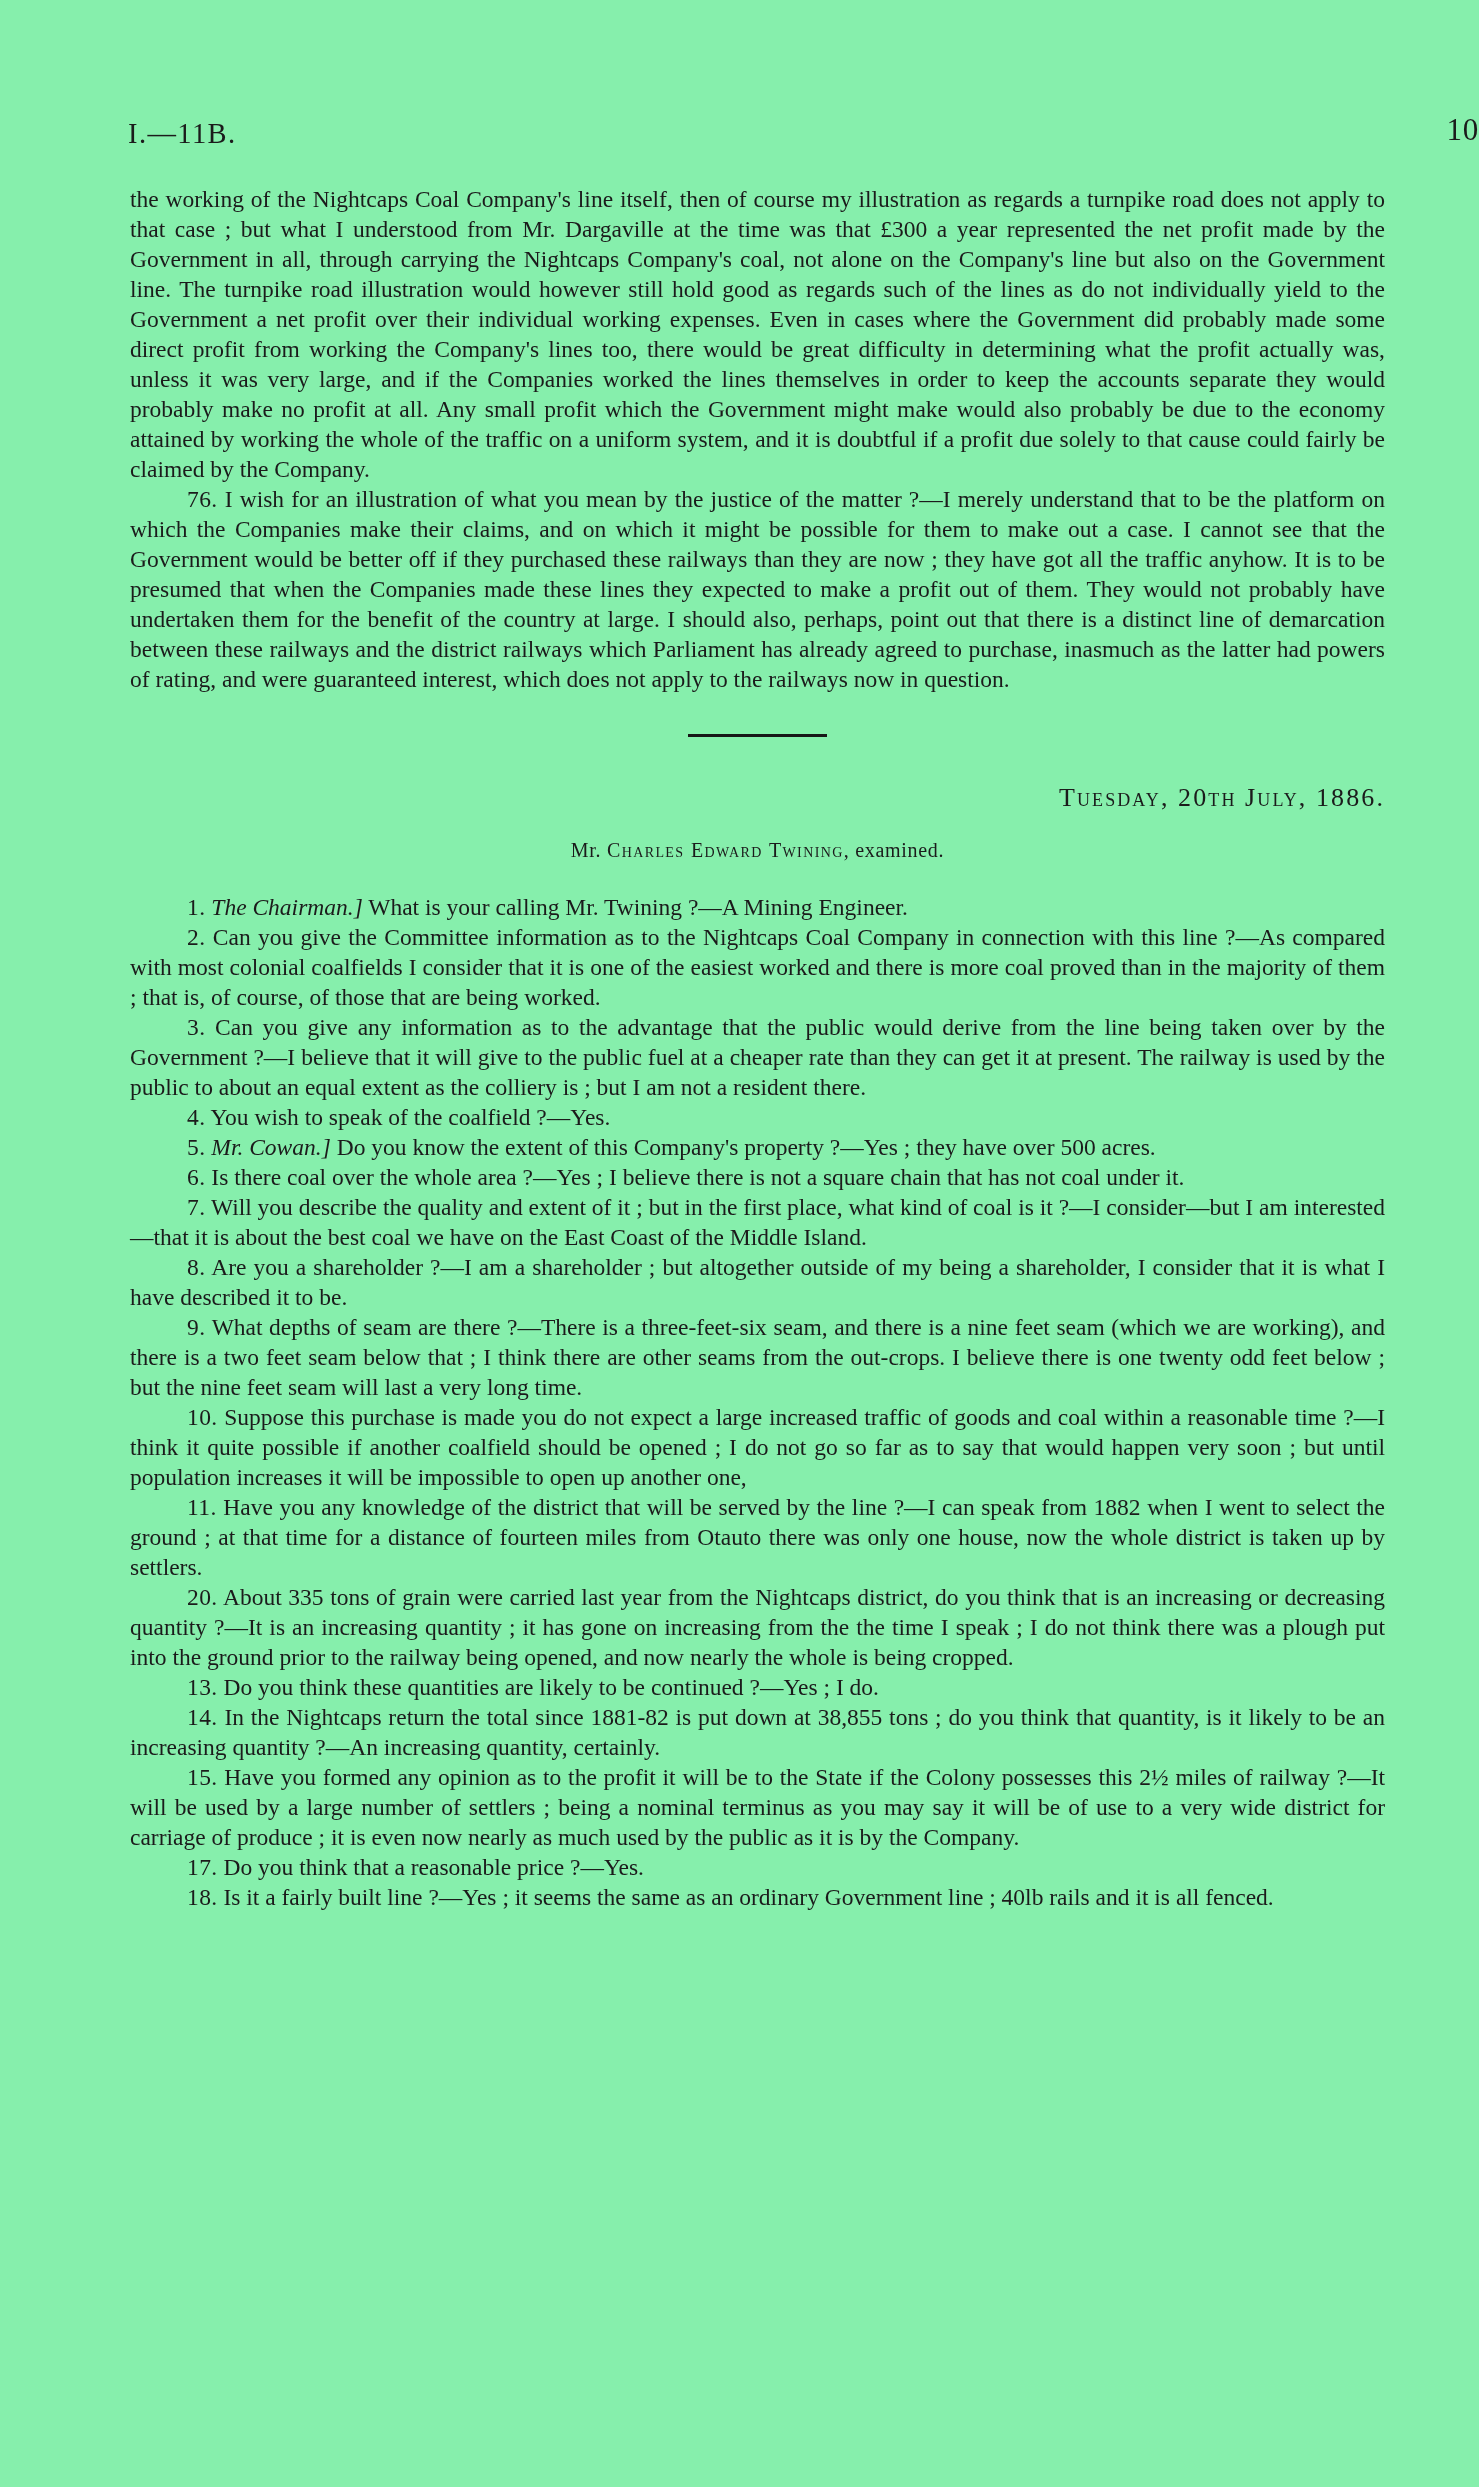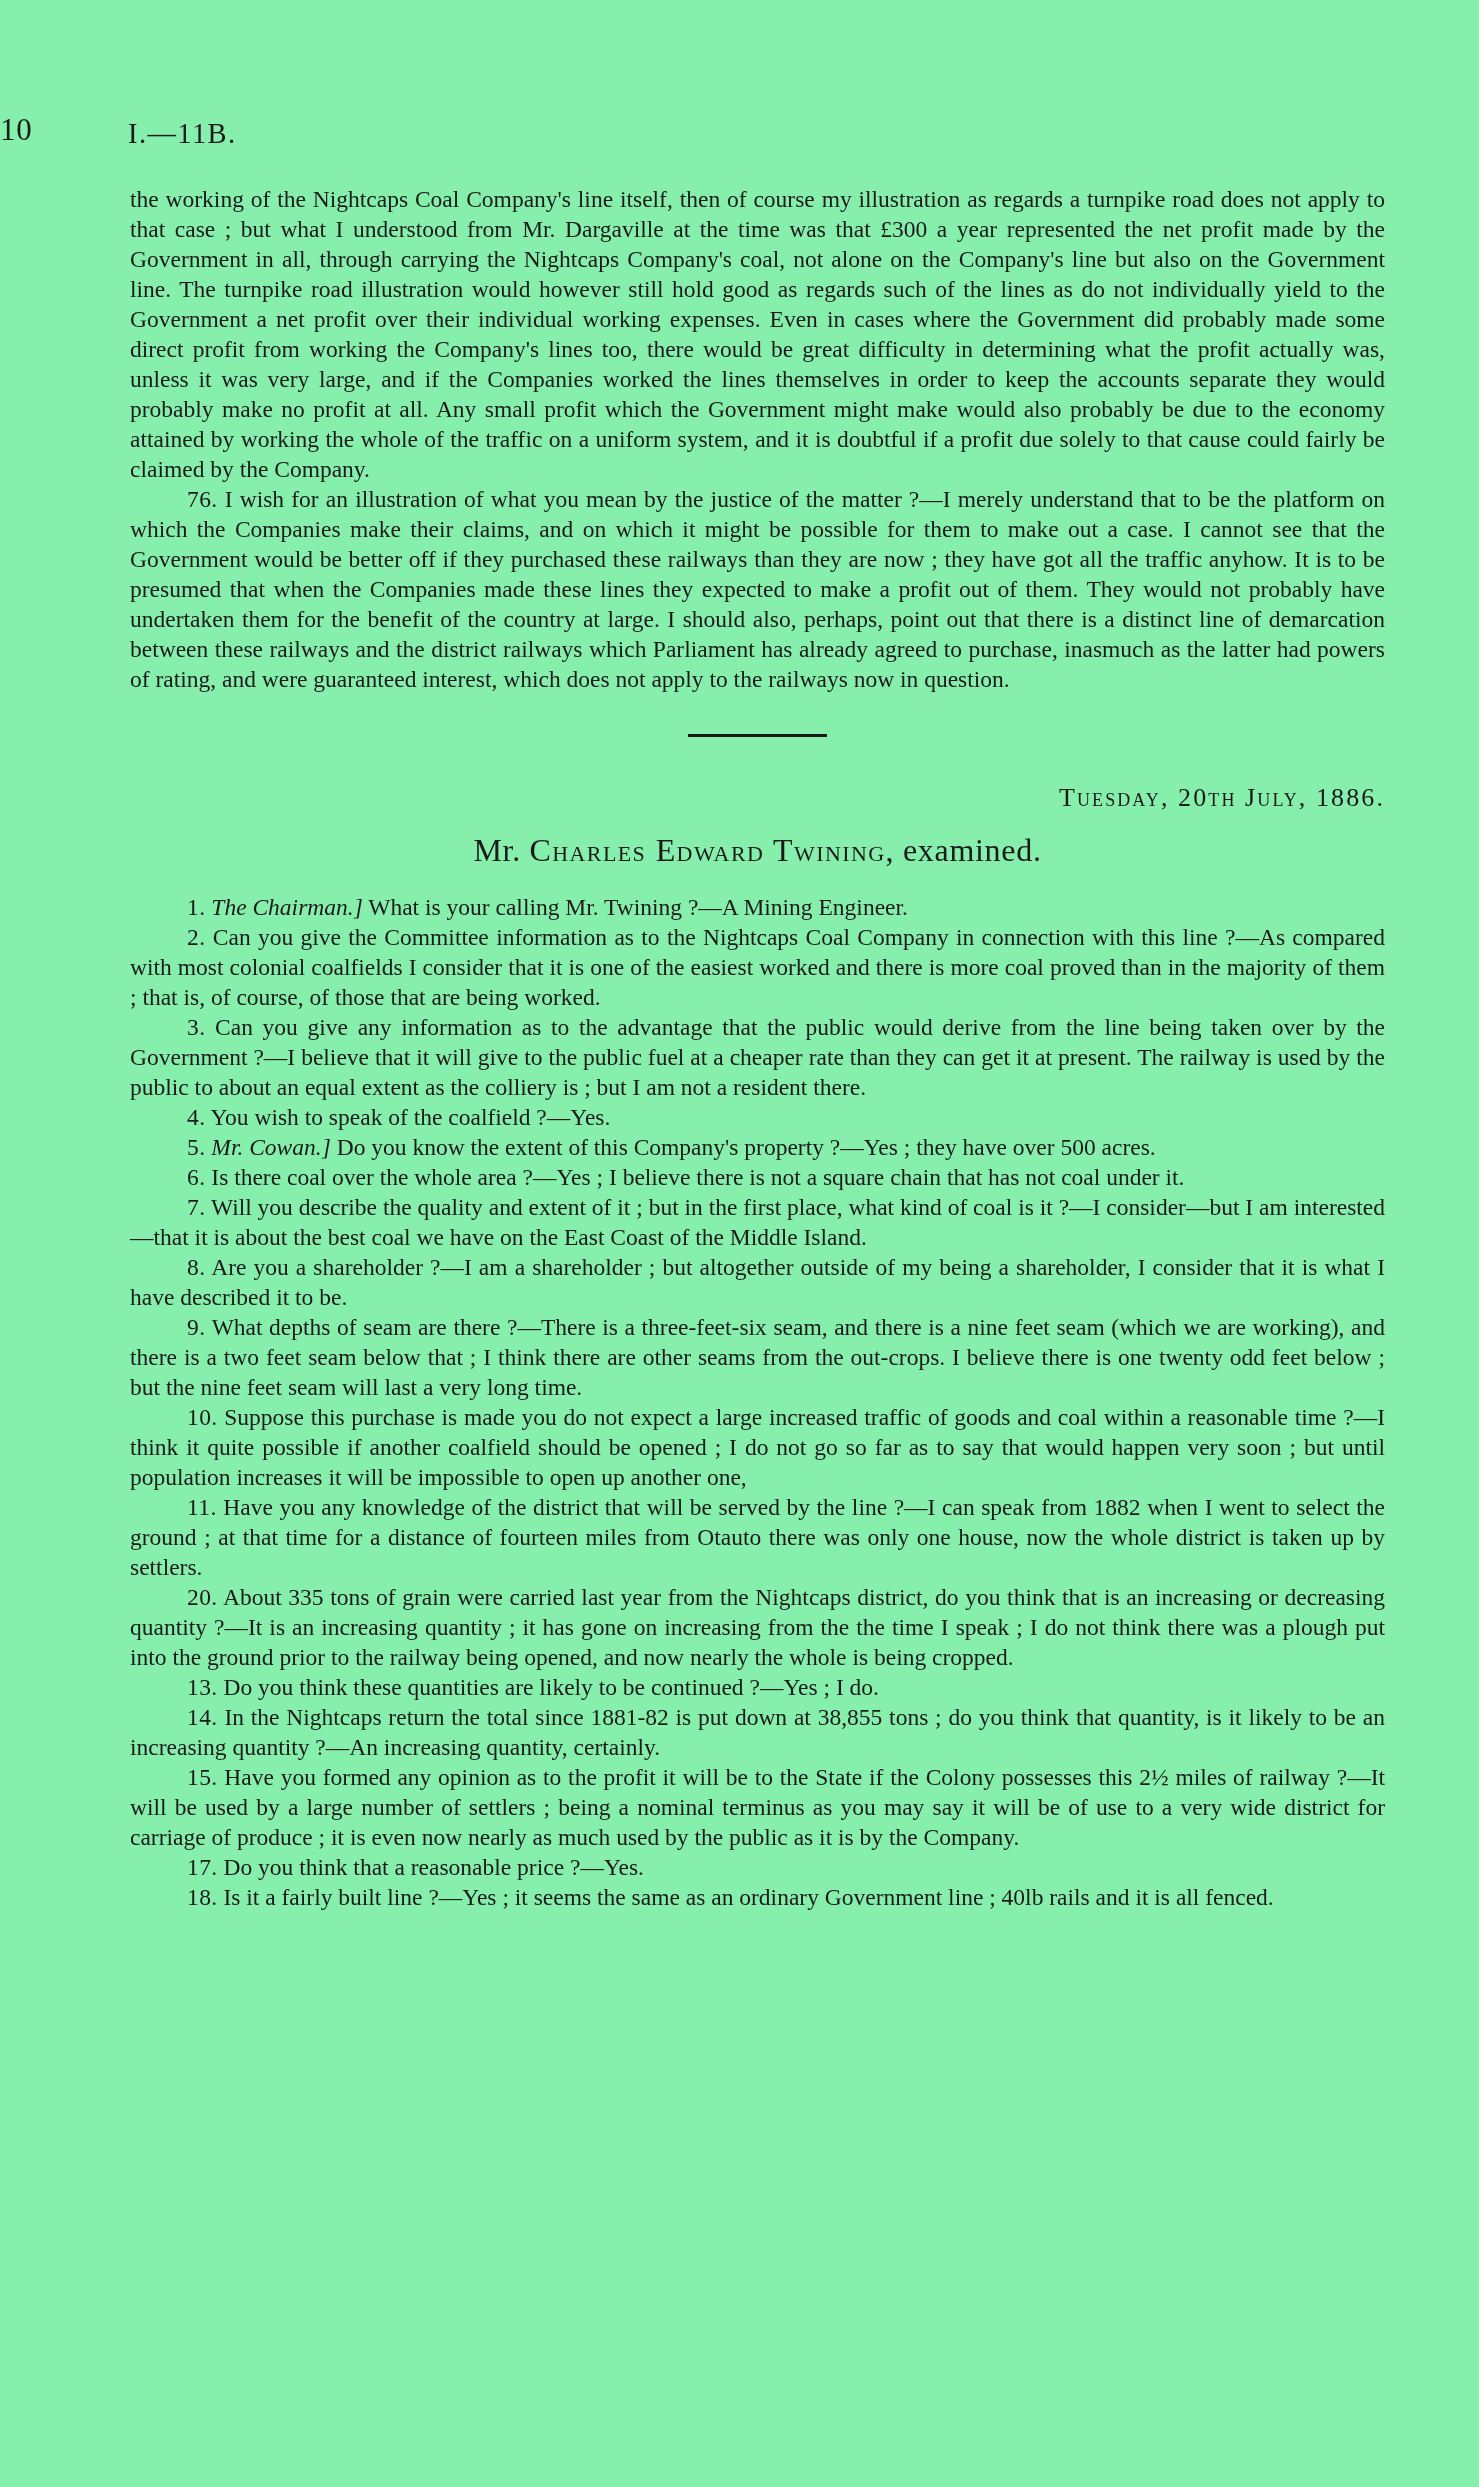--- a/index.html
+++ b/index.html
@@ -22,21 +22,21 @@
     top: 118px;
     font-size: 28.5px;
     letter-spacing: 1.4px;
     white-space: nowrap;
   }
   .page-num {
     position: absolute;
     left: 0;
     top: 112px;
     width: 100%;
-    text-align: left;
+    text-align: right;
     font-size: 31px;
     letter-spacing: 0.7px;
   }
   .content {
     position: absolute;
     left: 130px;
     top: 184px;
     width: 1255px;
   }
   .content p {
@@ -59,21 +59,21 @@
     margin-top: 44px;
     text-align: right;
     font-variant: small-caps;
     font-size: 26px;
     letter-spacing: 2.1px;
     line-height: 33px;
   }
   .witness-heading {
     margin-top: 20px;
     text-align: center;
-    font-size: 32px;
+    font-size: 20px;
     line-height: 33px;
     letter-spacing: 0.7px;
   }
   .witness-heading .sc {
     font-variant: small-caps;
     letter-spacing: 1.4px;
   }
   .qa-section { margin-top: 25.6px; }
 </style>
 </head>

